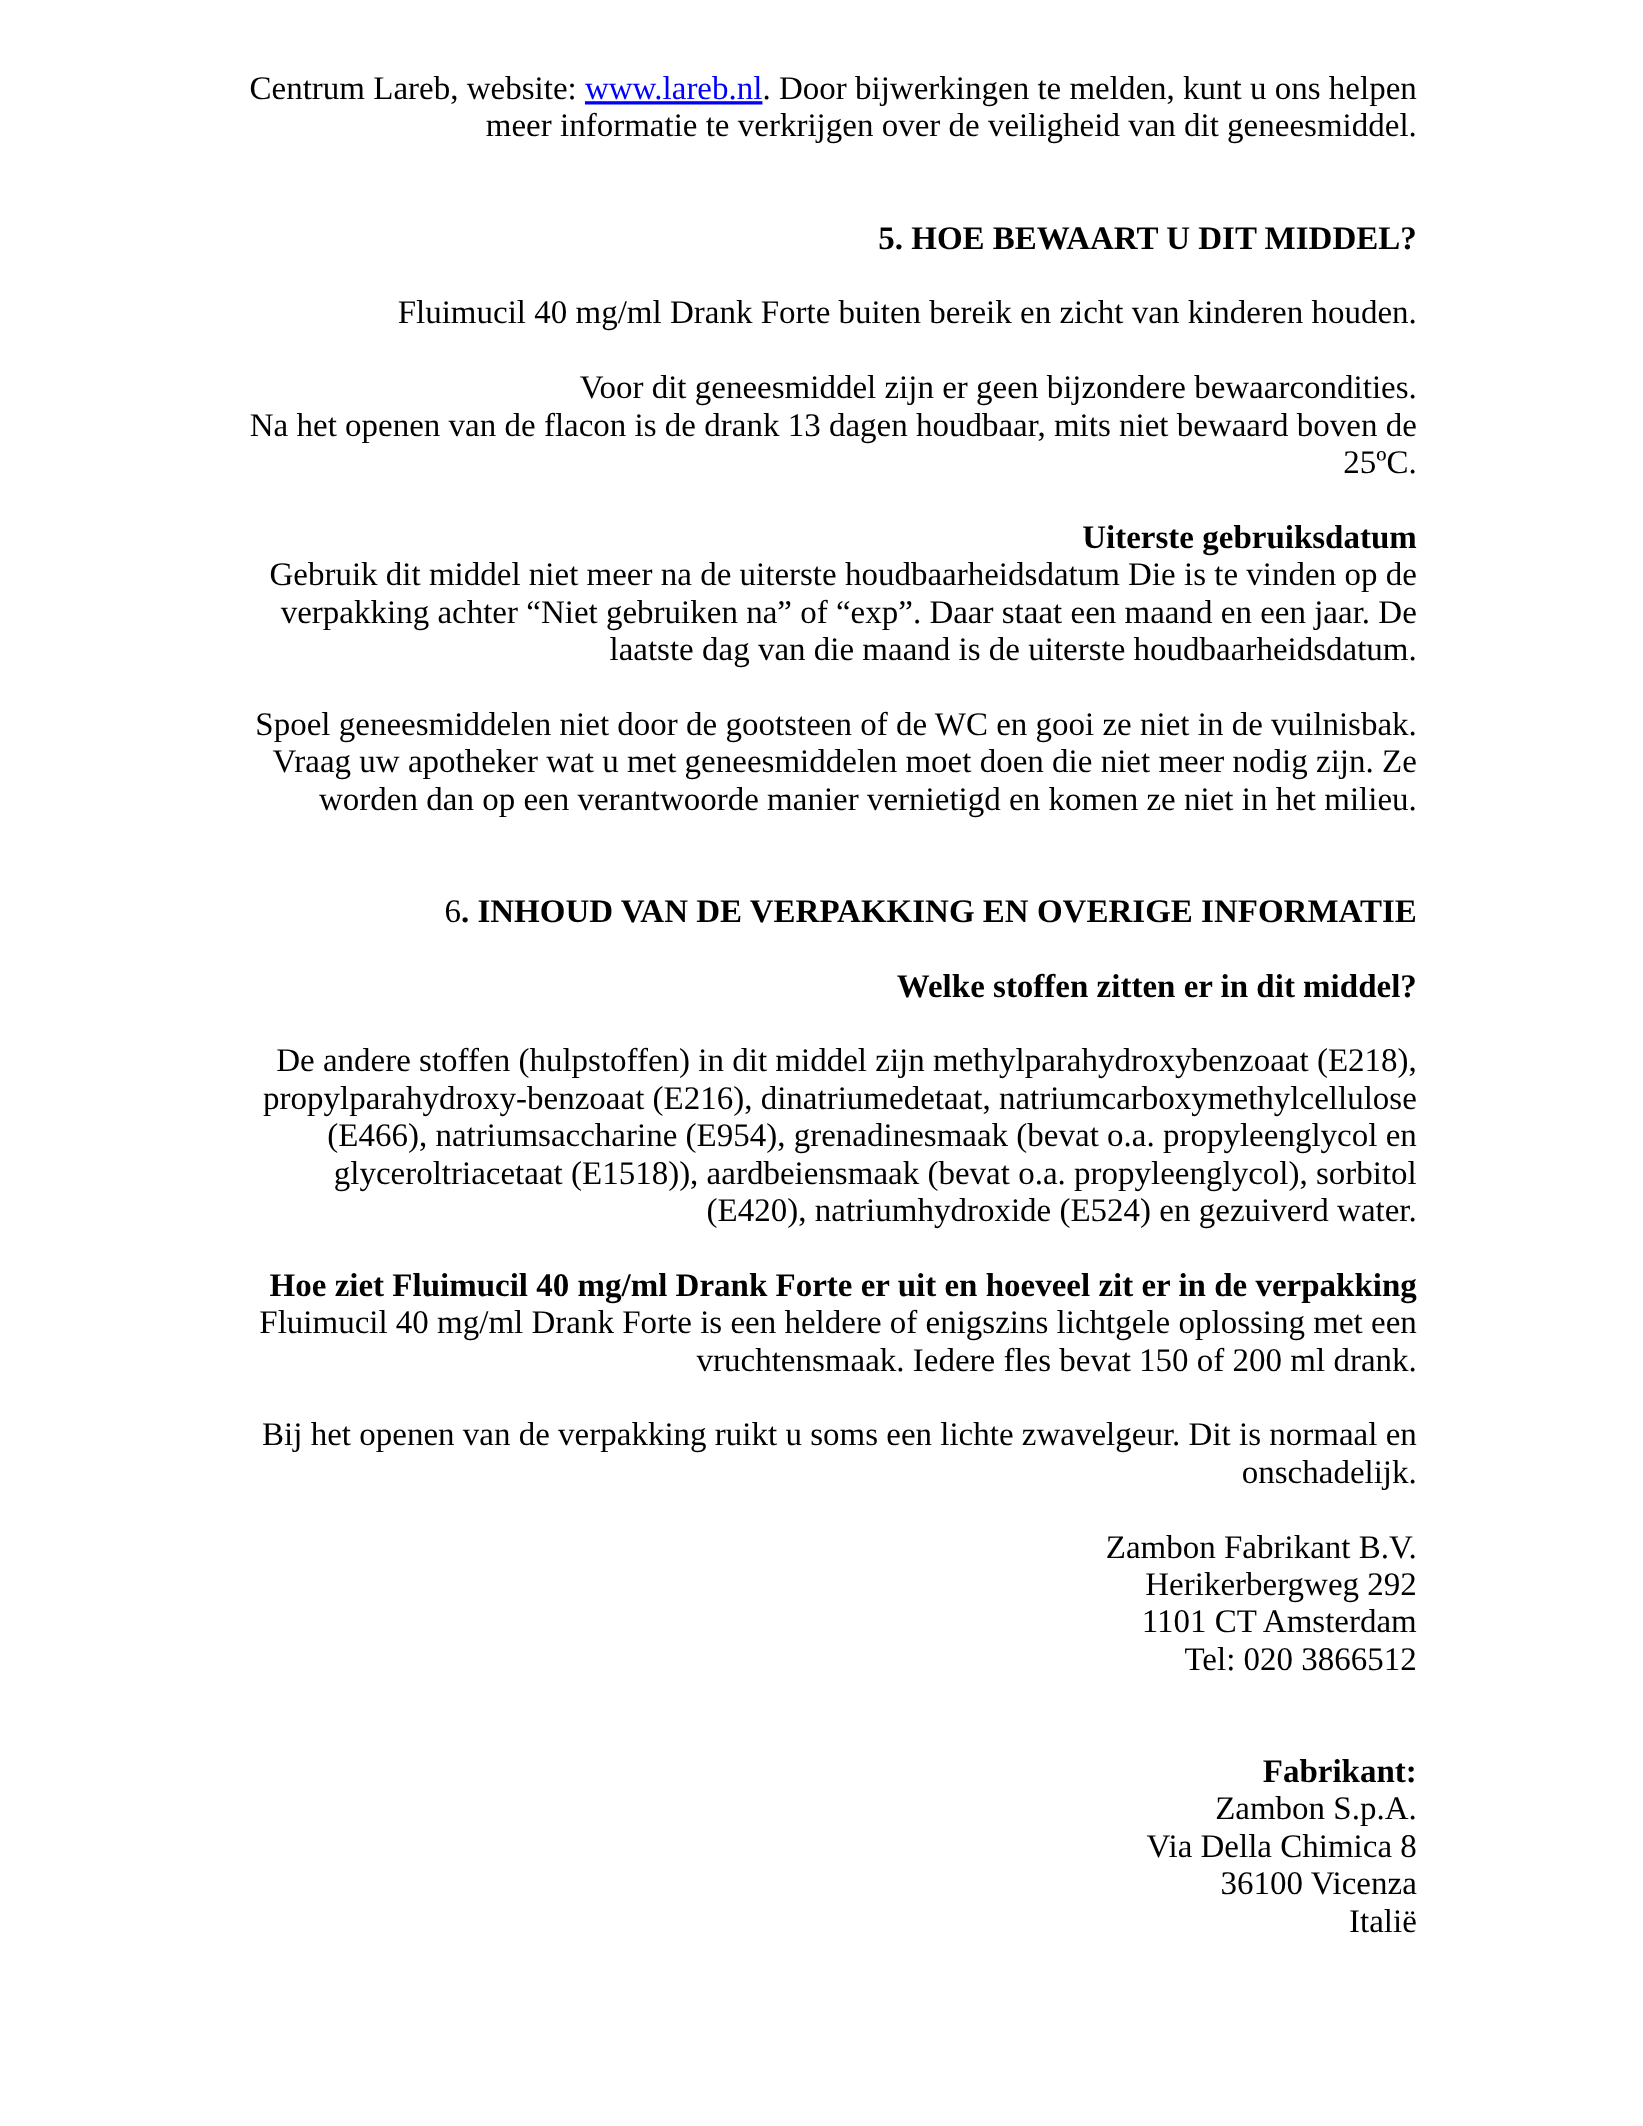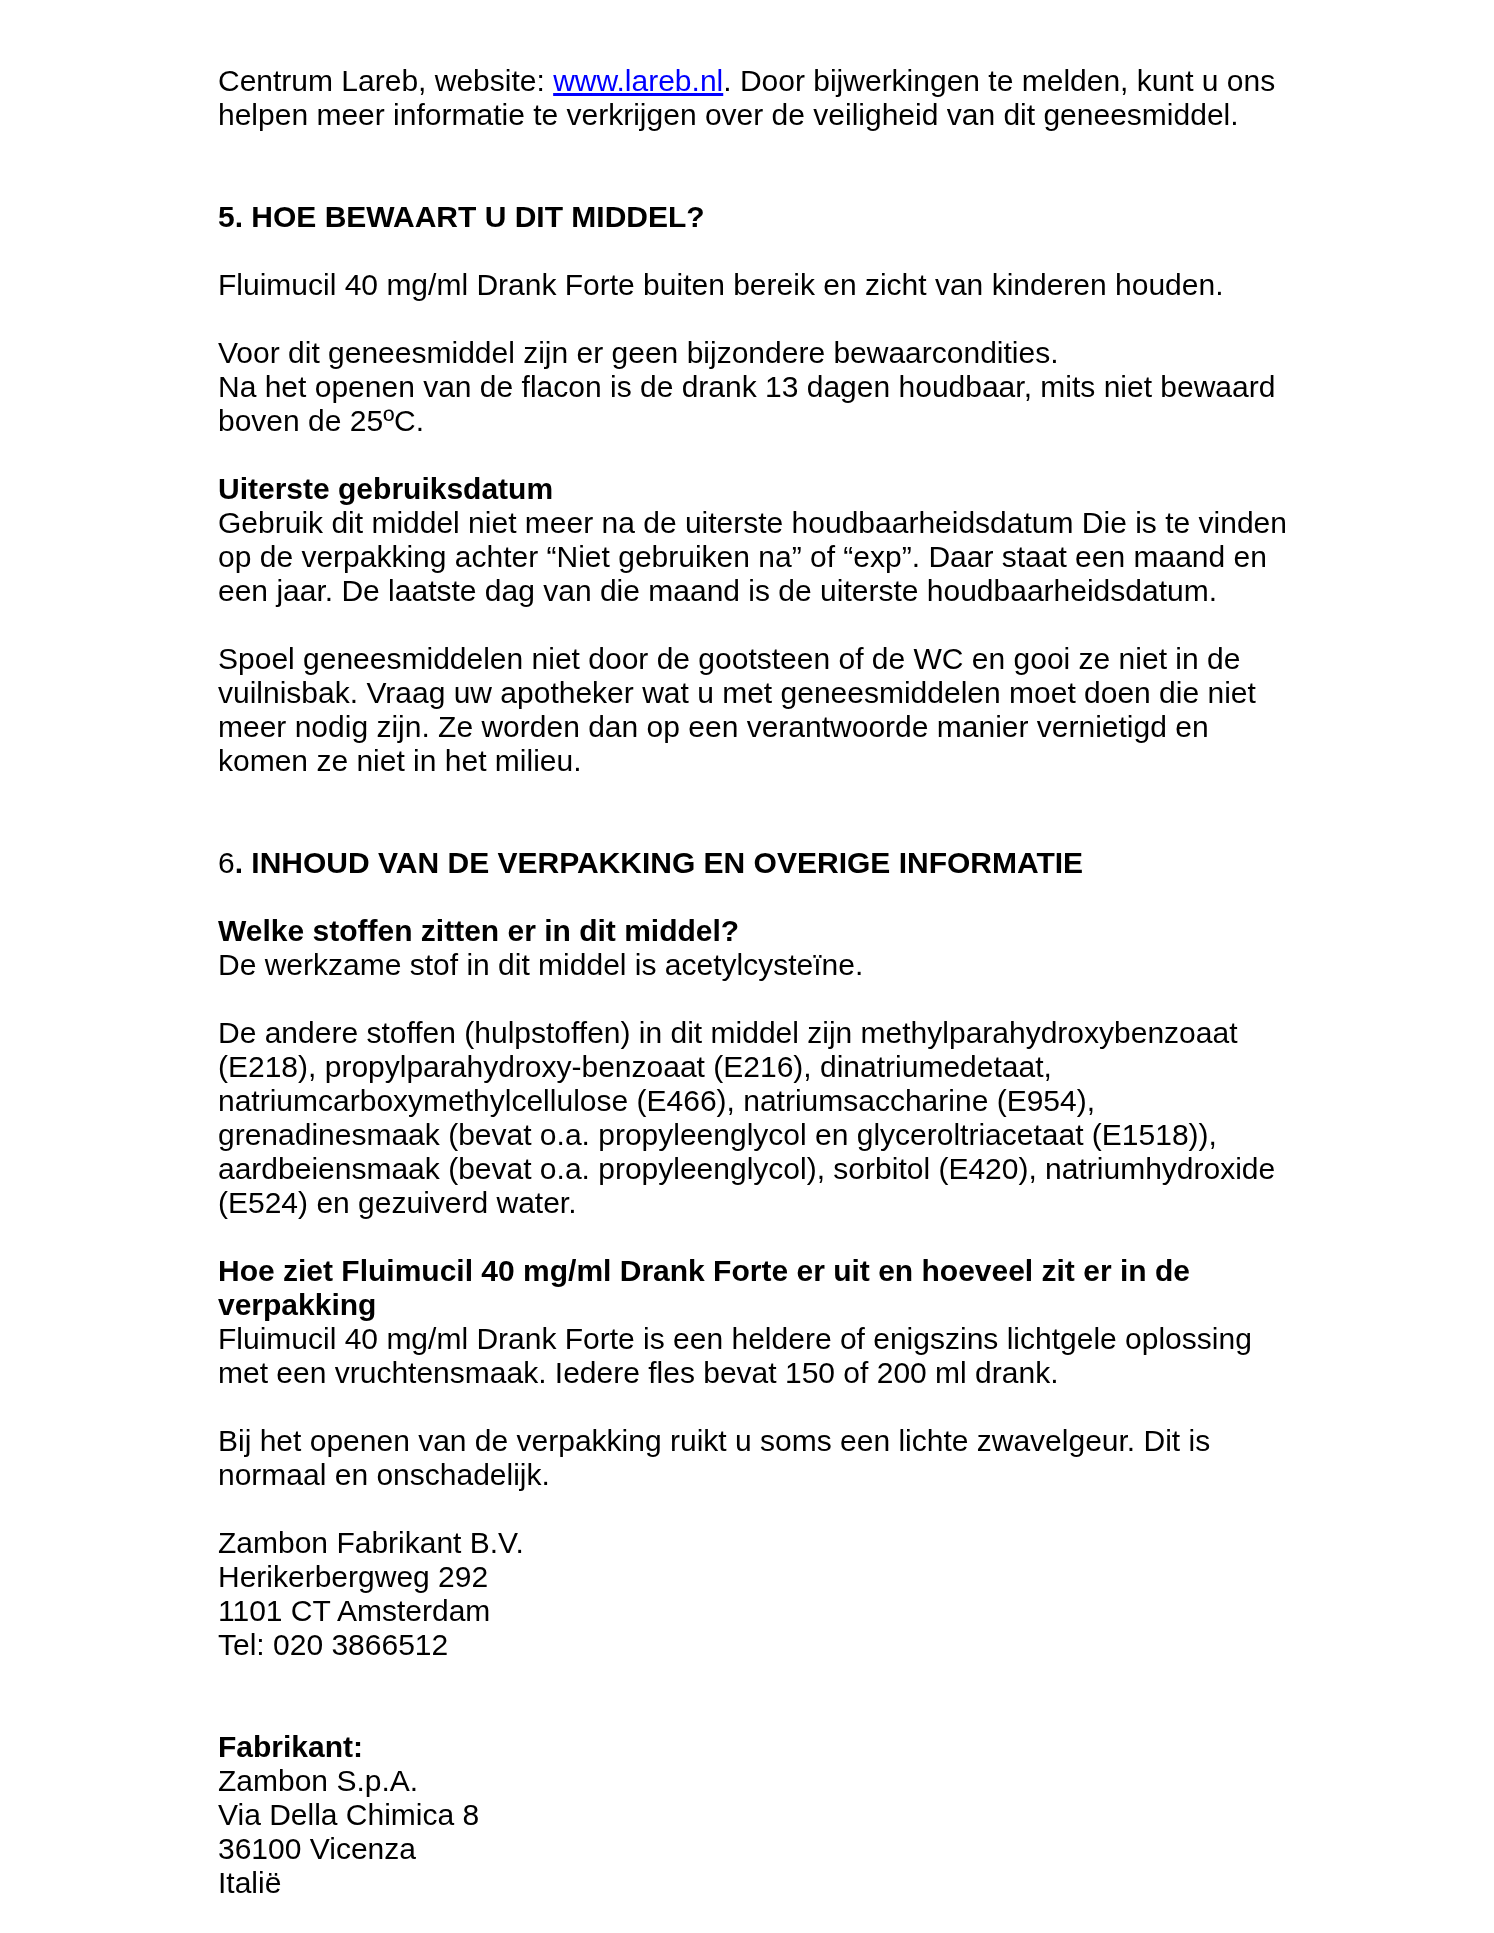--- a/index.html
+++ b/index.html
@@ -2,24 +2,25 @@
 <html><head>
 <meta charset="utf-8">
 <style>
   html, body { margin: 0; padding: 0; background: #ffffff; }
   .page {
     position: relative;
     width: 1494px;
     height: 1933px;
     background: #ffffff;
     color: #000000;
-    font-family: Liberation Sans, sans-serif;
+    font-family: Liberation Serif, serif;
     font-size: 30px;
     line-height: 34px;
     overflow: hidden;
+    text-align: right;
   }
   .content {
     position: absolute;
     left: 218px;
     top: 64px;
     width: 1070px;
   }
   .para { margin: 0; }
   .b { font-weight: bold; }
   .mb1 { margin-bottom: 34px; }
@@ -62,21 +63,20 @@
       <div class="para b">Uiterste gebruiksdatum</div>
       <p class="para mb1">Gebruik dit middel niet meer na de uiterste houdbaarheidsdatum Die is te vinden op de verpakking achter “Niet gebruiken na” of “exp”. Daar staat een maand en een jaar. De laatste dag van die maand is de uiterste houdbaarheidsdatum.</p>
     </div>
 
     <p class="para mb2">Spoel geneesmiddelen niet door de gootsteen of de WC en gooi ze niet in de vuilnisbak. Vraag uw apotheker wat u met geneesmiddelen moet doen die niet meer nodig zijn. Ze worden dan op een verantwoorde manier vernietigd en komen ze niet in het milieu.</p>
 
     <div class="para mb1"><span>6</span><span class="b">. INHOUD VAN DE VERPAKKING EN OVERIGE INFORMATIE</span></div>
 
     <div class="mb1">
       <div class="para b">Welke stoffen zitten er in dit middel?</div>
-      <p class="para">De werkzame stof in dit middel is acetylcysteïne.</p>
     </div>
 
     <p class="para mb1">De andere stoffen (hulpstoffen) in dit middel zijn methylparahydroxybenzoaat (E218), propylparahydroxy-benzoaat (E216), dinatriumedetaat, natriumcarboxymethylcellulose (E466), natriumsaccharine (E954), grenadinesmaak (bevat o.a. propyleenglycol en glyceroltriacetaat (E1518)), aardbeiensmaak (bevat o.a. propyleenglycol), sorbitol (E420), natriumhydroxide (E524) en gezuiverd water.</p>
 
     <div class="mb1">
       <div class="para b">Hoe ziet Fluimucil 40 mg/ml Drank Forte er uit en hoeveel zit er in de verpakking</div>
       <p class="para">Fluimucil 40 mg/ml Drank Forte is een heldere of enigszins lichtgele oplossing met een vruchtensmaak. Iedere fles bevat 150 of 200 ml drank.</p>
     </div>
 
     <p class="para mb1">Bij het openen van de verpakking ruikt u soms een lichte zwavelgeur. Dit is normaal en onschadelijk.</p>

